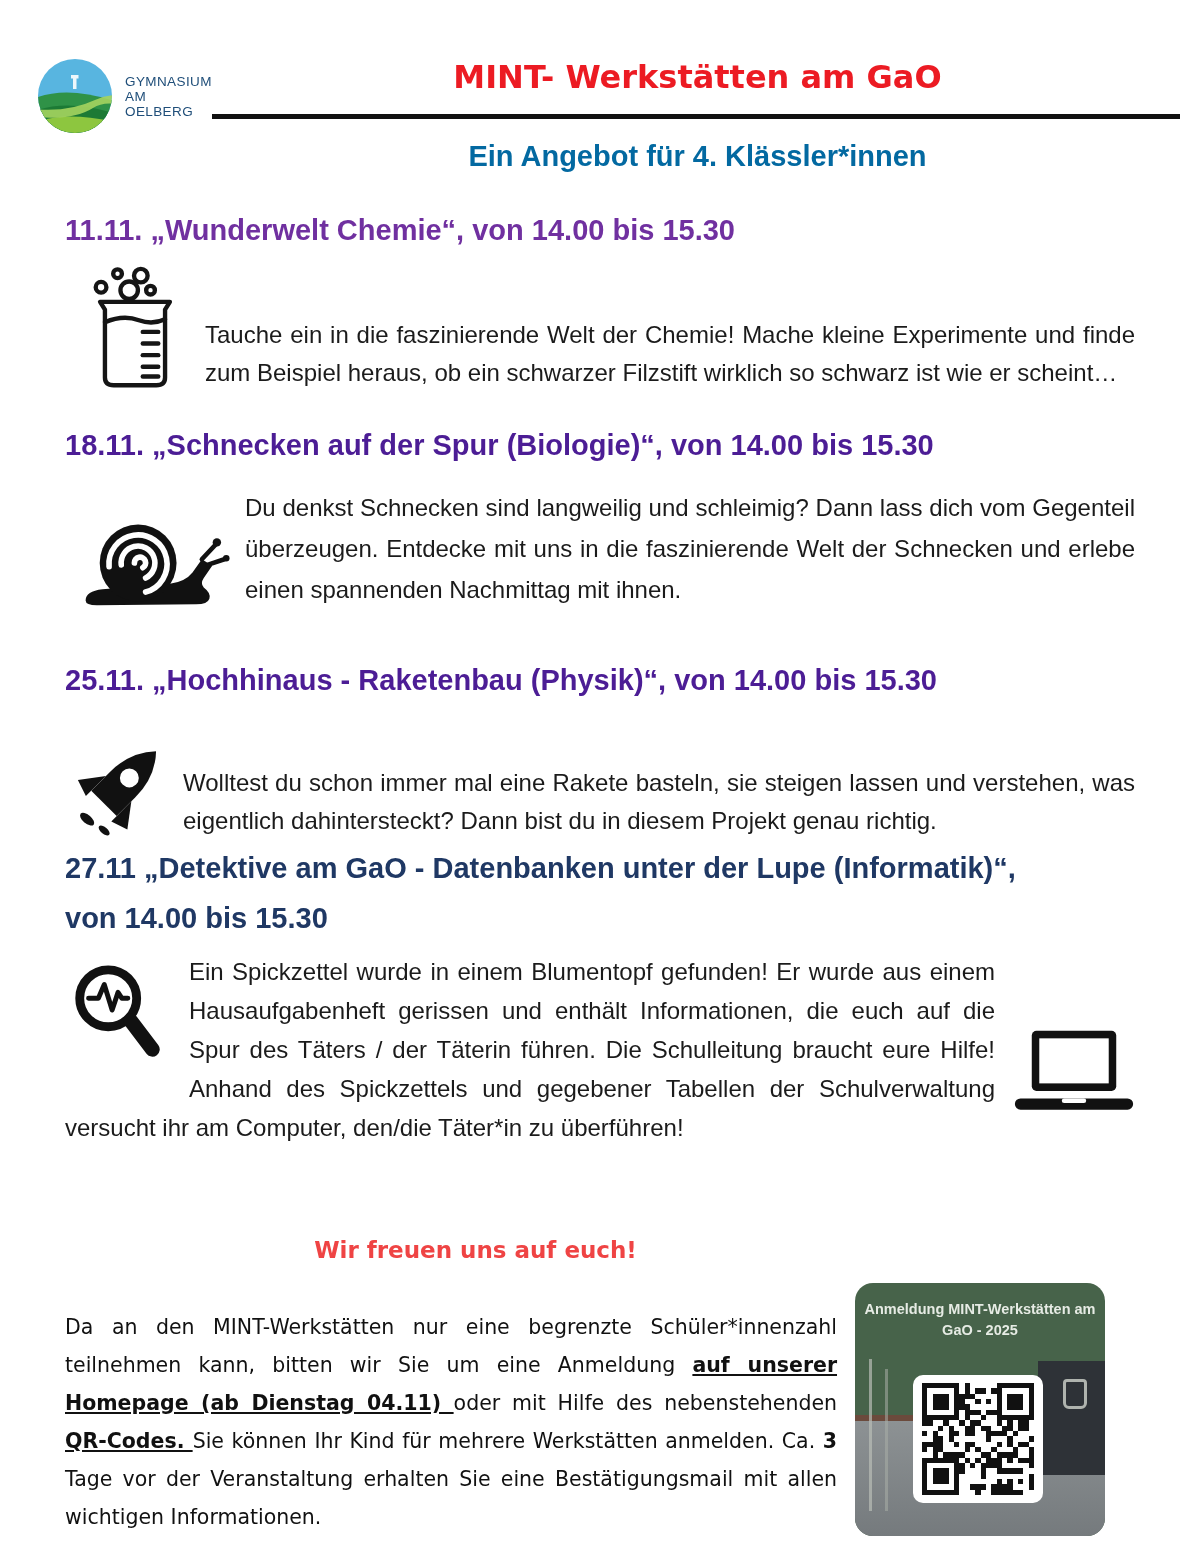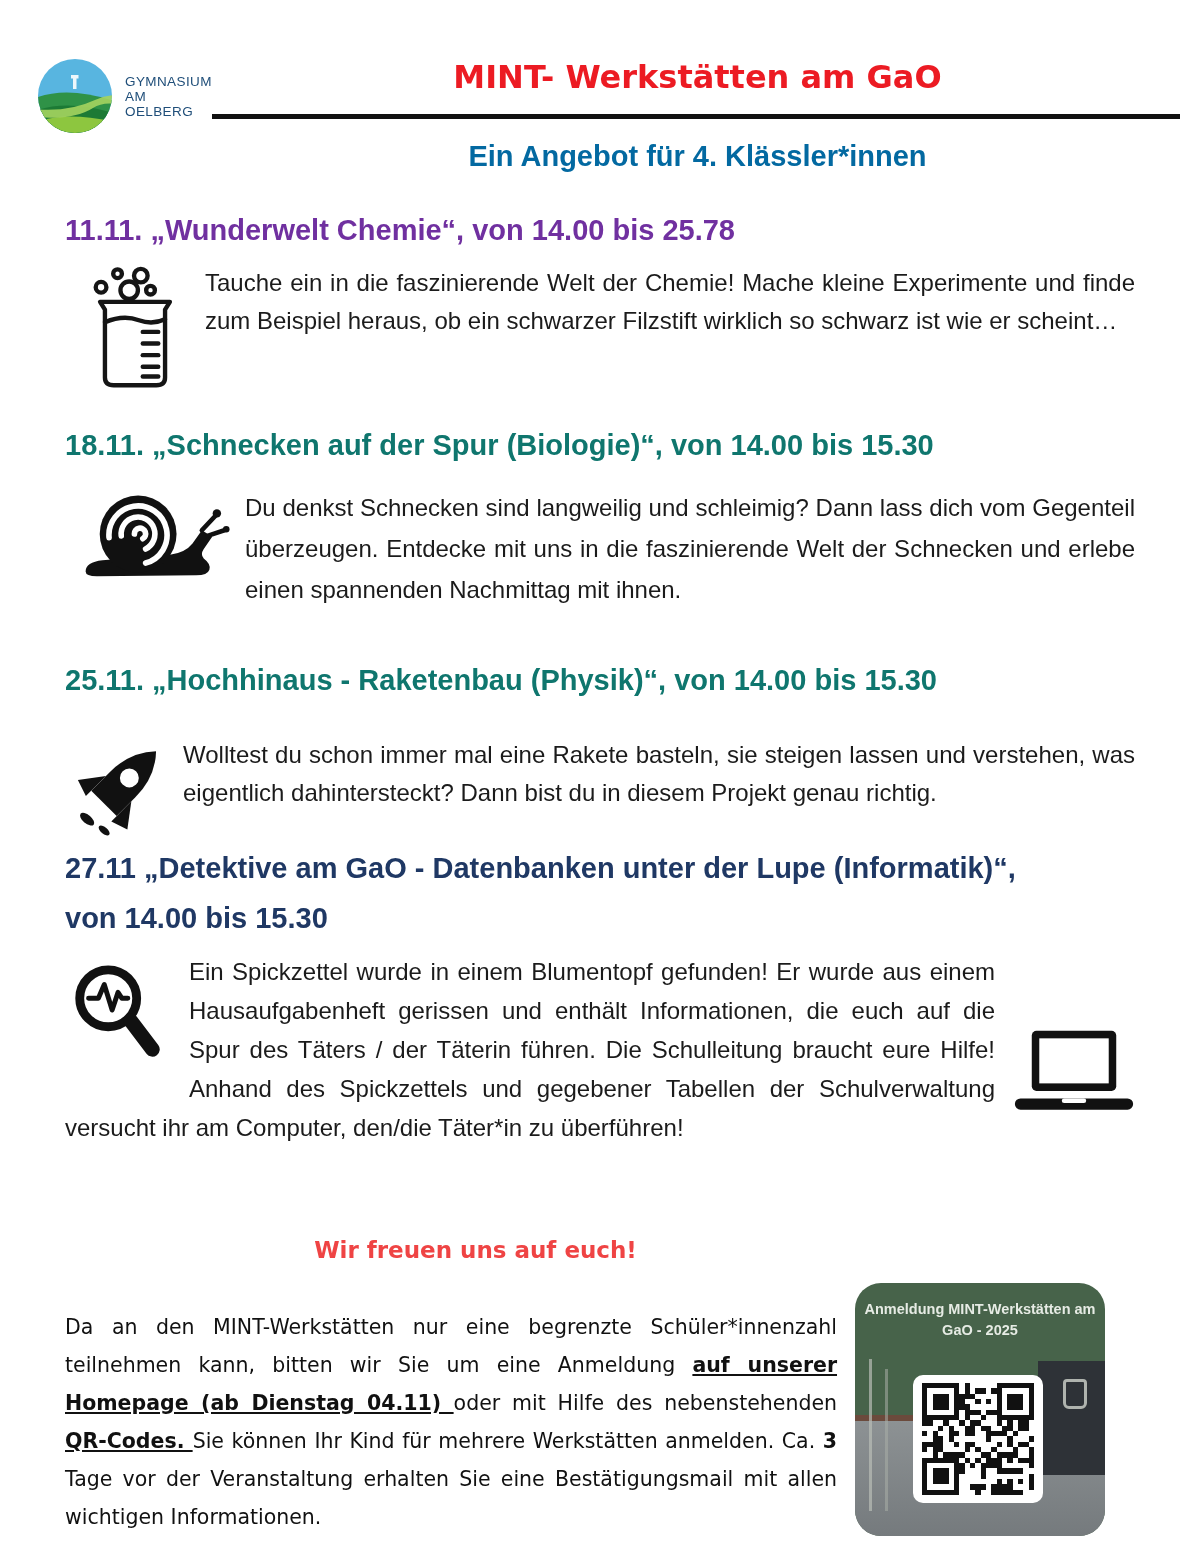--- a/index.html
+++ b/index.html
@@ -12,23 +12,23 @@
   .logo-text{font-size:13.5px;font-weight:normal;color:#1f4e79;line-height:15px;letter-spacing:.4px;}
   .title{position:absolute;left:210px;top:58px;width:975px;text-align:center;
          font-family:"DejaVu Sans",sans-serif;font-weight:bold;font-size:32px;color:#ec1b23;}
   .title-rule{position:absolute;left:212px;top:114px;width:968px;height:5px;background:#111;}
   .subtitle{position:absolute;left:210px;top:140px;width:975px;text-align:center;
             font-weight:bold;font-size:29px;color:#0369a1;}
 
   
   .sec-h{position:absolute;left:65px;width:1090px;font-weight:bold;font-size:29px;line-height:50px;}
   .h-purple{color:#7030a0;}
-  .h-magenta{color:#0f766e;}
+  .h-magenta{color:#4c1d95;}
   .h-navy{color:#1f3864;}
-  .sec-row{position:absolute;left:65px;width:1070px;display:flex;align-items:flex-start;}
+  .sec-row{position:absolute;left:65px;width:1070px;display:flex;align-items:flex-end;}
   .icon-col{flex:0 0 auto;display:flex;justify-content:center;align-items:center;}
   .sec-body{font-size:24px;line-height:38px;text-align:justify;}
   .sec2-body{line-height:41px;}
 
   .sec4-wrap{position:absolute;left:65px;top:952px;width:1070px;
              font-size:24px;line-height:39px;text-align:justify;}
   .float-left-icon{float:left;width:108px;height:114px;margin:4px 16px 4px 0;}
   .float-right-icon{float:right;width:122px;height:92px;margin:76px 0 0 18px;}
 
   
@@ -40,21 +40,21 @@
 
   
   .reg{position:absolute;left:65px;top:1308px;width:772px;
        font-family:"DejaVu Sans",sans-serif;font-size:20.5px;line-height:38px;
        text-align:justify;color:#111;}
   .ru{font-weight:bold;text-decoration:underline;}
   .rb{font-weight:bold;}
 
   
   .qr-card{position:absolute;left:855px;top:1283px;width:250px;height:253px;
-           border-radius:26px;overflow:hidden;background:#47634a;}
+           border-radius:18px;overflow:hidden;background:#47634a;}
   .qr-floor{position:absolute;left:0;top:54%;width:100%;height:46%;
             background:linear-gradient(#8d9294,#757a7d);}
   .qr-board-edge{position:absolute;left:0;top:52%;width:100%;height:6px;background:#6b4a3c;}
   .qr-darkcol{position:absolute;right:0;top:31%;width:27%;height:45%;background:#2e3237;}
   .qr-ladder{position:absolute;left:14px;top:30%;width:3px;height:60%;background:#b9beb7;opacity:.7;}
   .qr-ladder2{position:absolute;left:30px;top:34%;width:3px;height:56%;background:#a9aea8;opacity:.55;}
   .qr-bottle{position:absolute;right:18px;top:38%;width:18px;height:24px;border:3px solid #cfd3cc;
              border-radius:4px 4px 6px 6px;opacity:.8;}
   .qr-title{position:absolute;left:8px;top:16px;width:234px;text-align:center;color:#e6ebe4;
             font-size:14.5px;font-weight:bold;line-height:21px;}
@@ -88,21 +88,21 @@
       <div>GYMNASIUM</div>
       <div>AM</div>
       <div>OELBERG</div>
     </div>
   </div>
 
   <div class="title">MINT- Werkstätten am GaO</div>
   <div class="title-rule"></div>
   <div class="subtitle">Ein Angebot für 4. Klässler*innen</div>
 
-  <div class="sec-h h-purple" style="top:205px;">11.11. „Wunderwelt Chemie“, von 14.00 bis 25.78</div>
+  <div class="sec-h h-purple" style="top:205px;">11.11. „Wunderwelt Chemie“, von 14.00 bis 15.30</div>
   <div class="sec-row" style="top:264px;">
     <div class="icon-col" style="width:140px;">
       <svg viewBox="0 0 100 132" width="98" height="128" fill="none" stroke="#151515" stroke-width="4.5" stroke-linecap="round">
         <circle cx="32" cy="10" r="4.5"></circle>
           <circle cx="56" cy="12" r="7"></circle>
           <circle cx="15" cy="24" r="5.5"></circle>
         <circle cx="44" cy="27" r="9"></circle>
           <circle cx="66" cy="27" r="4.5"></circle>
         <path d="M14,39 L86,39 L81,47 L81,117 Q81,125 72,125 L28,125 Q19,125 19,117 L19,47 Z" stroke-linejoin="round"></path>
         <path d="M19,60 Q38,52 54,58 Q68,63 81,57"></path>

